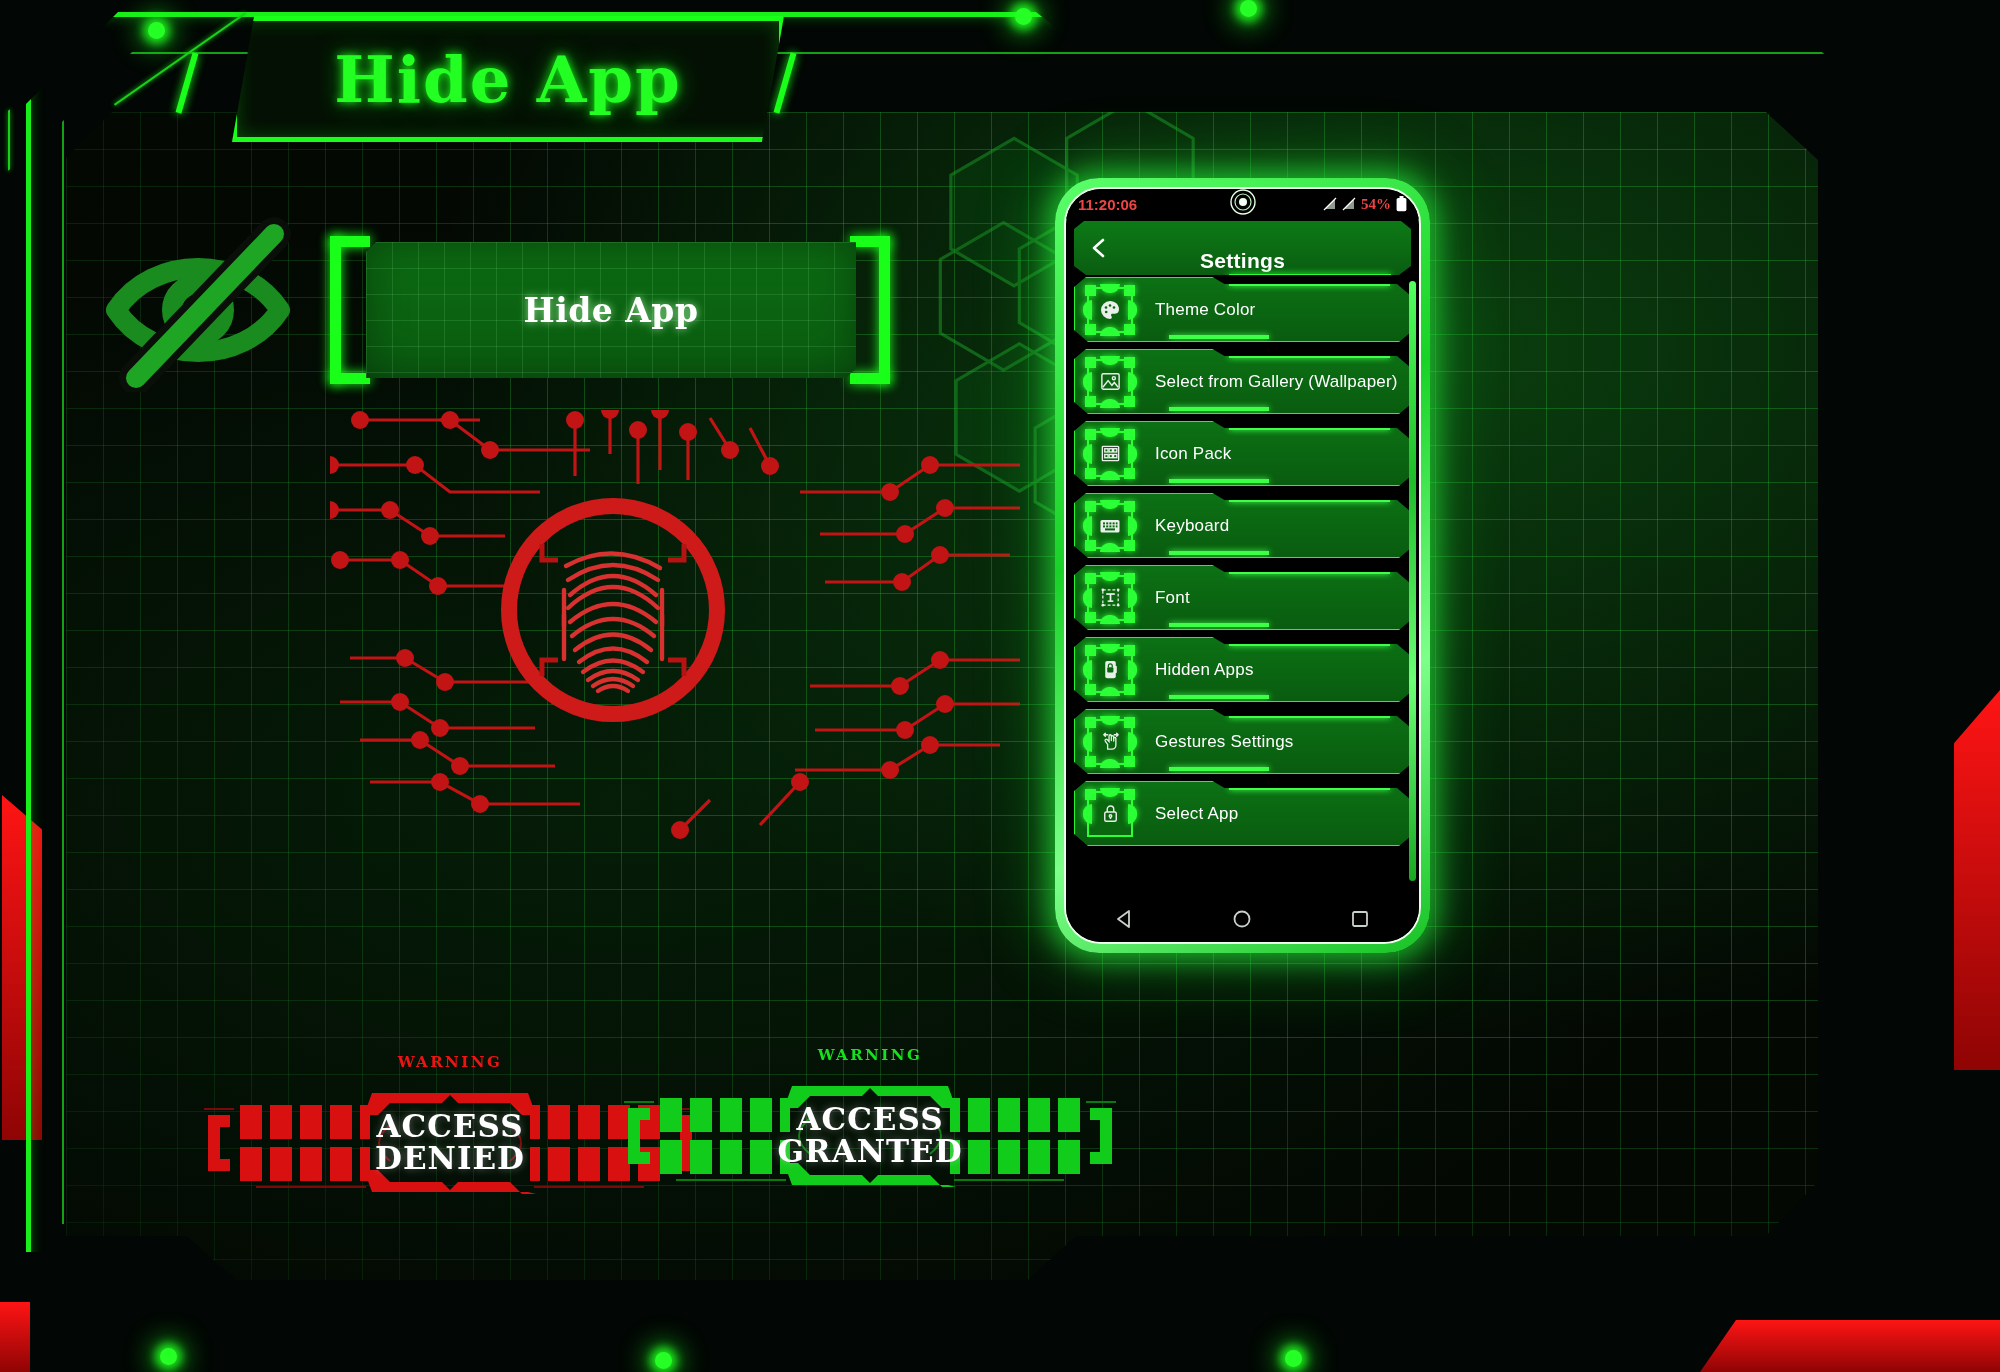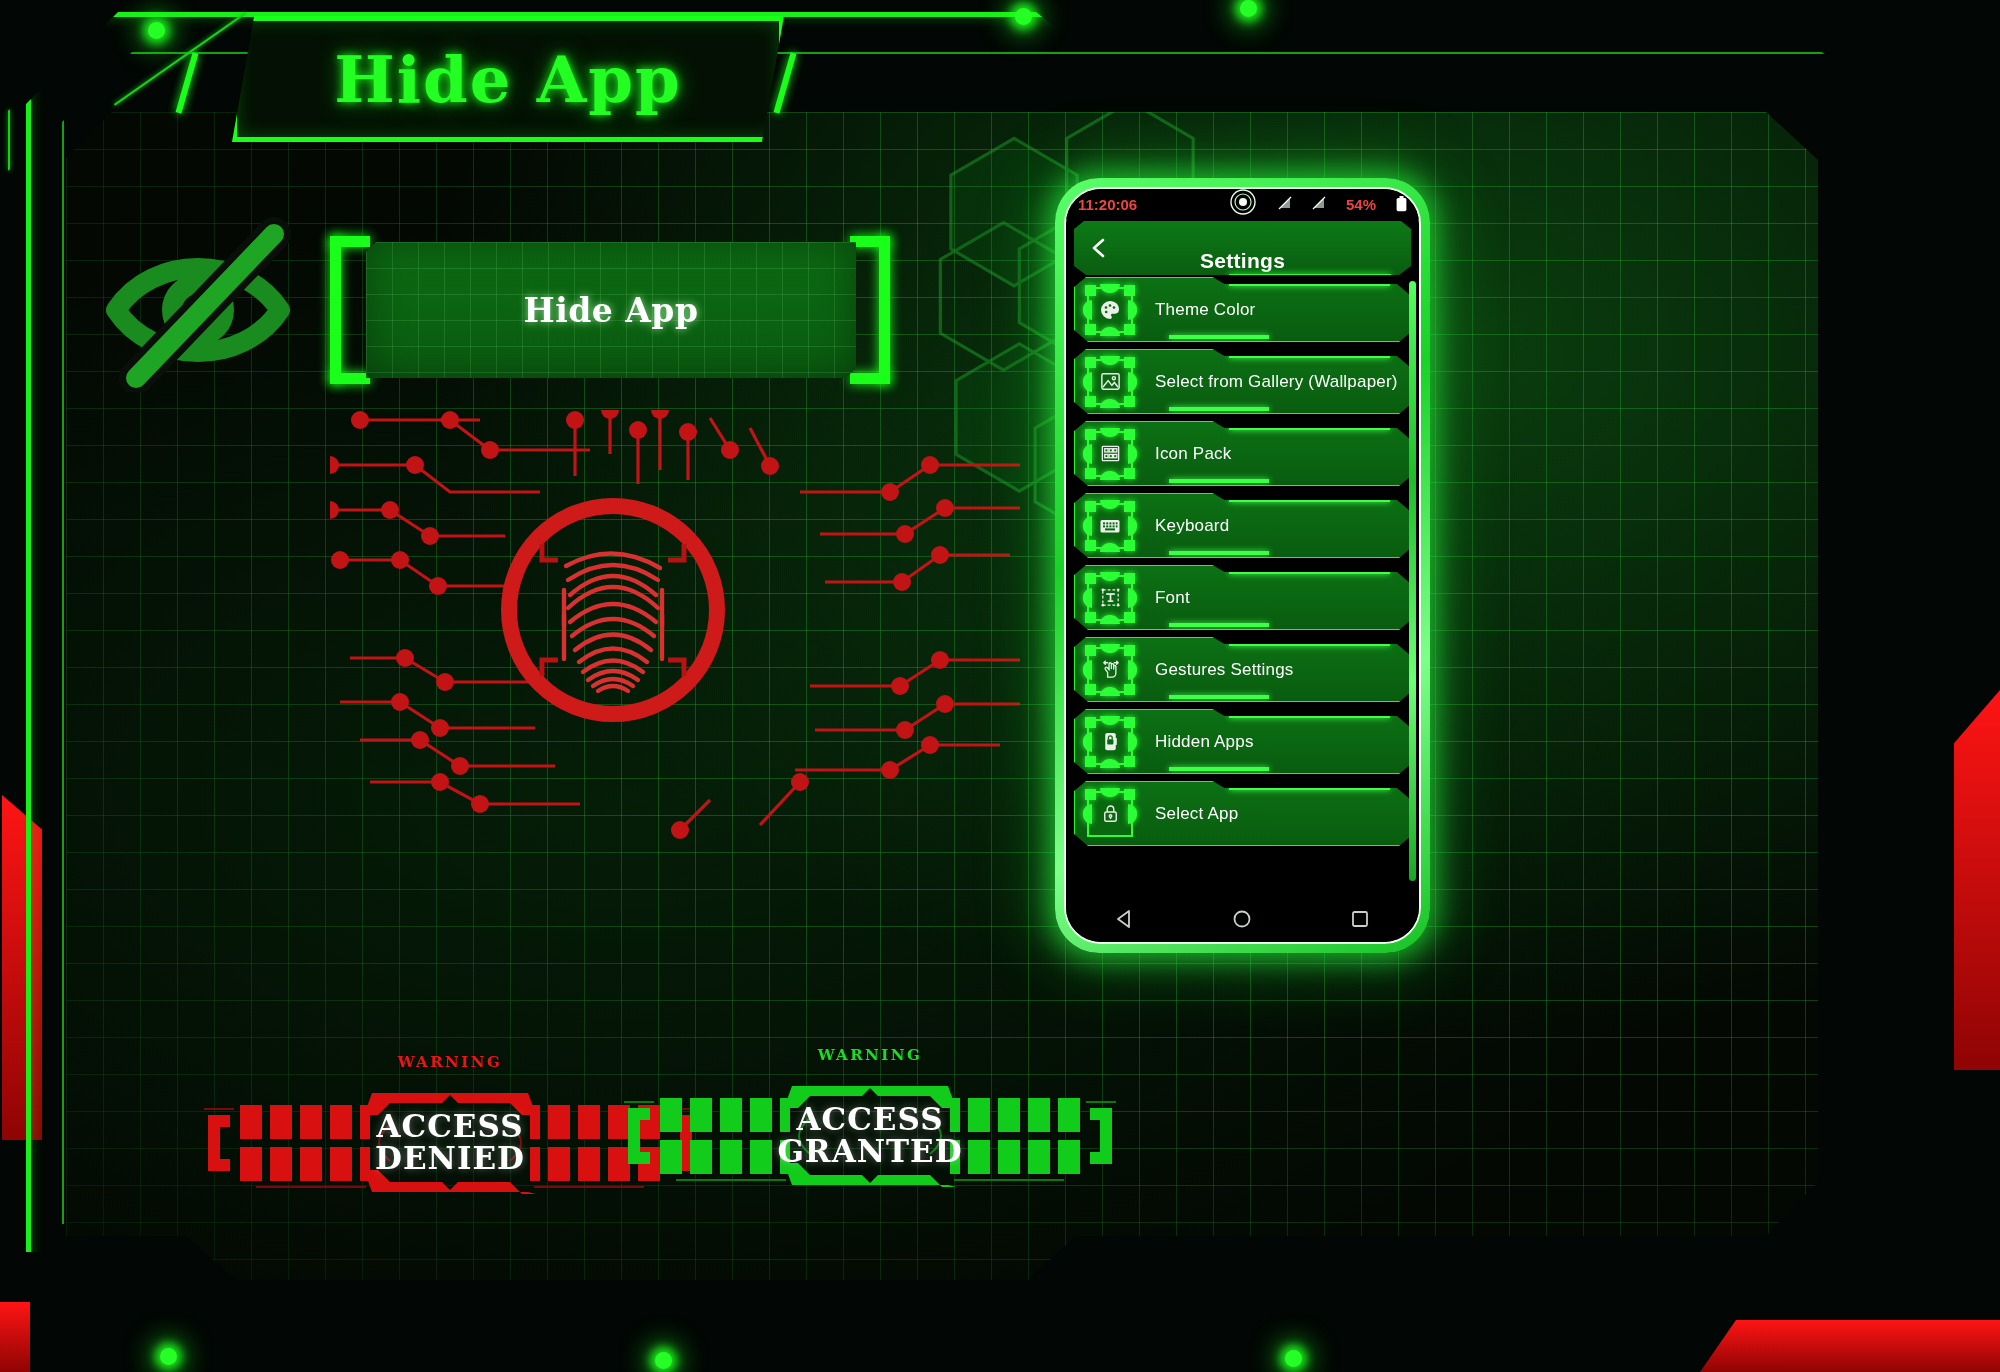--- a/index.html
+++ b/index.html
@@ -166,21 +166,21 @@
     background:#000; overflow:hidden;
     border:2px solid #e9ffe9;
   }
   #statusbar{
     position:relative; height:30px; background:#000; color:#ef4444;
     display:flex; align-items:center; justify-content:space-between;
     padding:0 12px; font-size:15px; font-weight:bold; z-index:3;
   }
   #notch{ position:absolute; left:50%; top:0; transform:translateX(-50%);
     width:54px; height:30px; }
-  .sb-right{ display:flex; gap:20px; }
+  .sb-right{ display:flex; align-items:center; gap:5px;font-family:Liberation Serif, serif; }
 
   .hdr{
     position:relative; margin:2px 8px 0 8px; height:54px;
     background:linear-gradient(180deg,#0d7a16,#0a5d11);
     clip-path:polygon(0 8px,10px 0,calc(100% - 10px) 0,100% 8px,100% calc(100% - 9px),calc(100% - 12px) 100%,12px 100%,0 calc(100% - 9px));
     display:flex; align-items:center;
   }
   .hdr-title{ position:absolute; left:0; right:0; text-align:center;
     color:#fff; font-size:21px; font-weight:bold; letter-spacing:.3px;margin-top:25px; }
   .hdr-back{ position:relative; margin-left:14px; z-index:2; }
@@ -643,49 +643,49 @@
             <div class="row-hl-bot"></div>
           <div class="row-icon">
             <i class="corner c1"></i>
               <i class="corner c2"></i>
               <i class="corner c3"></i>
               <i class="corner c4"></i>
             <i class="nub-t"></i>
               <i class="nub-b"></i>
               <i class="nub-l"></i>
               <i class="nub-r"></i>
-            <svg width="23" height="23" viewBox="0 0 24 24" fill="none" stroke="#e9efe9" stroke-width="1.4" stroke-linecap="round">
-              <path d="M9 20 v-5 l-2.5 -3.5 a1.3 1.3 0 0 1 2 -1.6 L10.5 12 V6.2 a1.2 1.2 0 0 1 2.4 0 V11 M12.9 11 V7 a1.2 1.2 0 0 1 2.4 0 v4.4 M15.3 11.5 v-2.8 a1.2 1.2 0 0 1 2.3 0 V16 a4 4 0 0 1 -4 4 H9"></path>
-              <path d="M5 5 h4 M5 5 l1.6 -1.6 M5 5 l1.6 1.6"></path>
-              <path d="M20 5 h-4 M20 5 l-1.6 -1.6 M20 5 l-1.6 1.6"></path>
+            <svg width="23" height="23" viewBox="0 0 24 24">
+              <rect x="6.5" y="3" width="11" height="18" rx="2" fill="#e9efe9"></rect>
+              <rect x="8.6" y="9.6" width="6.4" height="5.4" rx="1" fill="#0a660f"></rect>
+              <path d="M9.8 9.6 V8.2 a2 2 0 0 1 4 0 v1.4" fill="none" stroke="#0a660f" stroke-width="1.3"></path>
+              <rect x="16" y="8" width="2.6" height="8" rx="1.2" fill="#e9efe9"></rect>
             </svg>
           </div>
-          <span class="row-label">Gestures Settings</span>
+          <span class="row-label">Hidden Apps</span>
         </div>
 
         <div class="row">
           <div class="row-hl-top"></div>
             <div class="row-hl-bot"></div>
           <div class="row-icon">
             <i class="corner c1"></i>
               <i class="corner c2"></i>
               <i class="corner c3"></i>
               <i class="corner c4"></i>
             <i class="nub-t"></i>
               <i class="nub-b"></i>
               <i class="nub-l"></i>
               <i class="nub-r"></i>
-            <svg width="23" height="23" viewBox="0 0 24 24">
-              <rect x="6.5" y="3" width="11" height="18" rx="2" fill="#e9efe9"></rect>
-              <rect x="8.6" y="9.6" width="6.4" height="5.4" rx="1" fill="#0a660f"></rect>
-              <path d="M9.8 9.6 V8.2 a2 2 0 0 1 4 0 v1.4" fill="none" stroke="#0a660f" stroke-width="1.3"></path>
-              <rect x="16" y="8" width="2.6" height="8" rx="1.2" fill="#e9efe9"></rect>
+            <svg width="23" height="23" viewBox="0 0 24 24" fill="none" stroke="#e9efe9" stroke-width="1.4" stroke-linecap="round">
+              <path d="M9 20 v-5 l-2.5 -3.5 a1.3 1.3 0 0 1 2 -1.6 L10.5 12 V6.2 a1.2 1.2 0 0 1 2.4 0 V11 M12.9 11 V7 a1.2 1.2 0 0 1 2.4 0 v4.4 M15.3 11.5 v-2.8 a1.2 1.2 0 0 1 2.3 0 V16 a4 4 0 0 1 -4 4 H9"></path>
+              <path d="M5 5 h4 M5 5 l1.6 -1.6 M5 5 l1.6 1.6"></path>
+              <path d="M20 5 h-4 M20 5 l-1.6 -1.6 M20 5 l-1.6 1.6"></path>
             </svg>
           </div>
-          <span class="row-label">Hidden Apps</span>
+          <span class="row-label">Gestures Settings</span>
         </div>
 
         <div class="row">
           <div class="row-hl-top"></div>
           <div class="row-icon">
             <i class="corner c1"></i>
               <i class="corner c2"></i>
             <i class="nub-t"></i>
               <i class="nub-l"></i>
               <i class="nub-r"></i>

